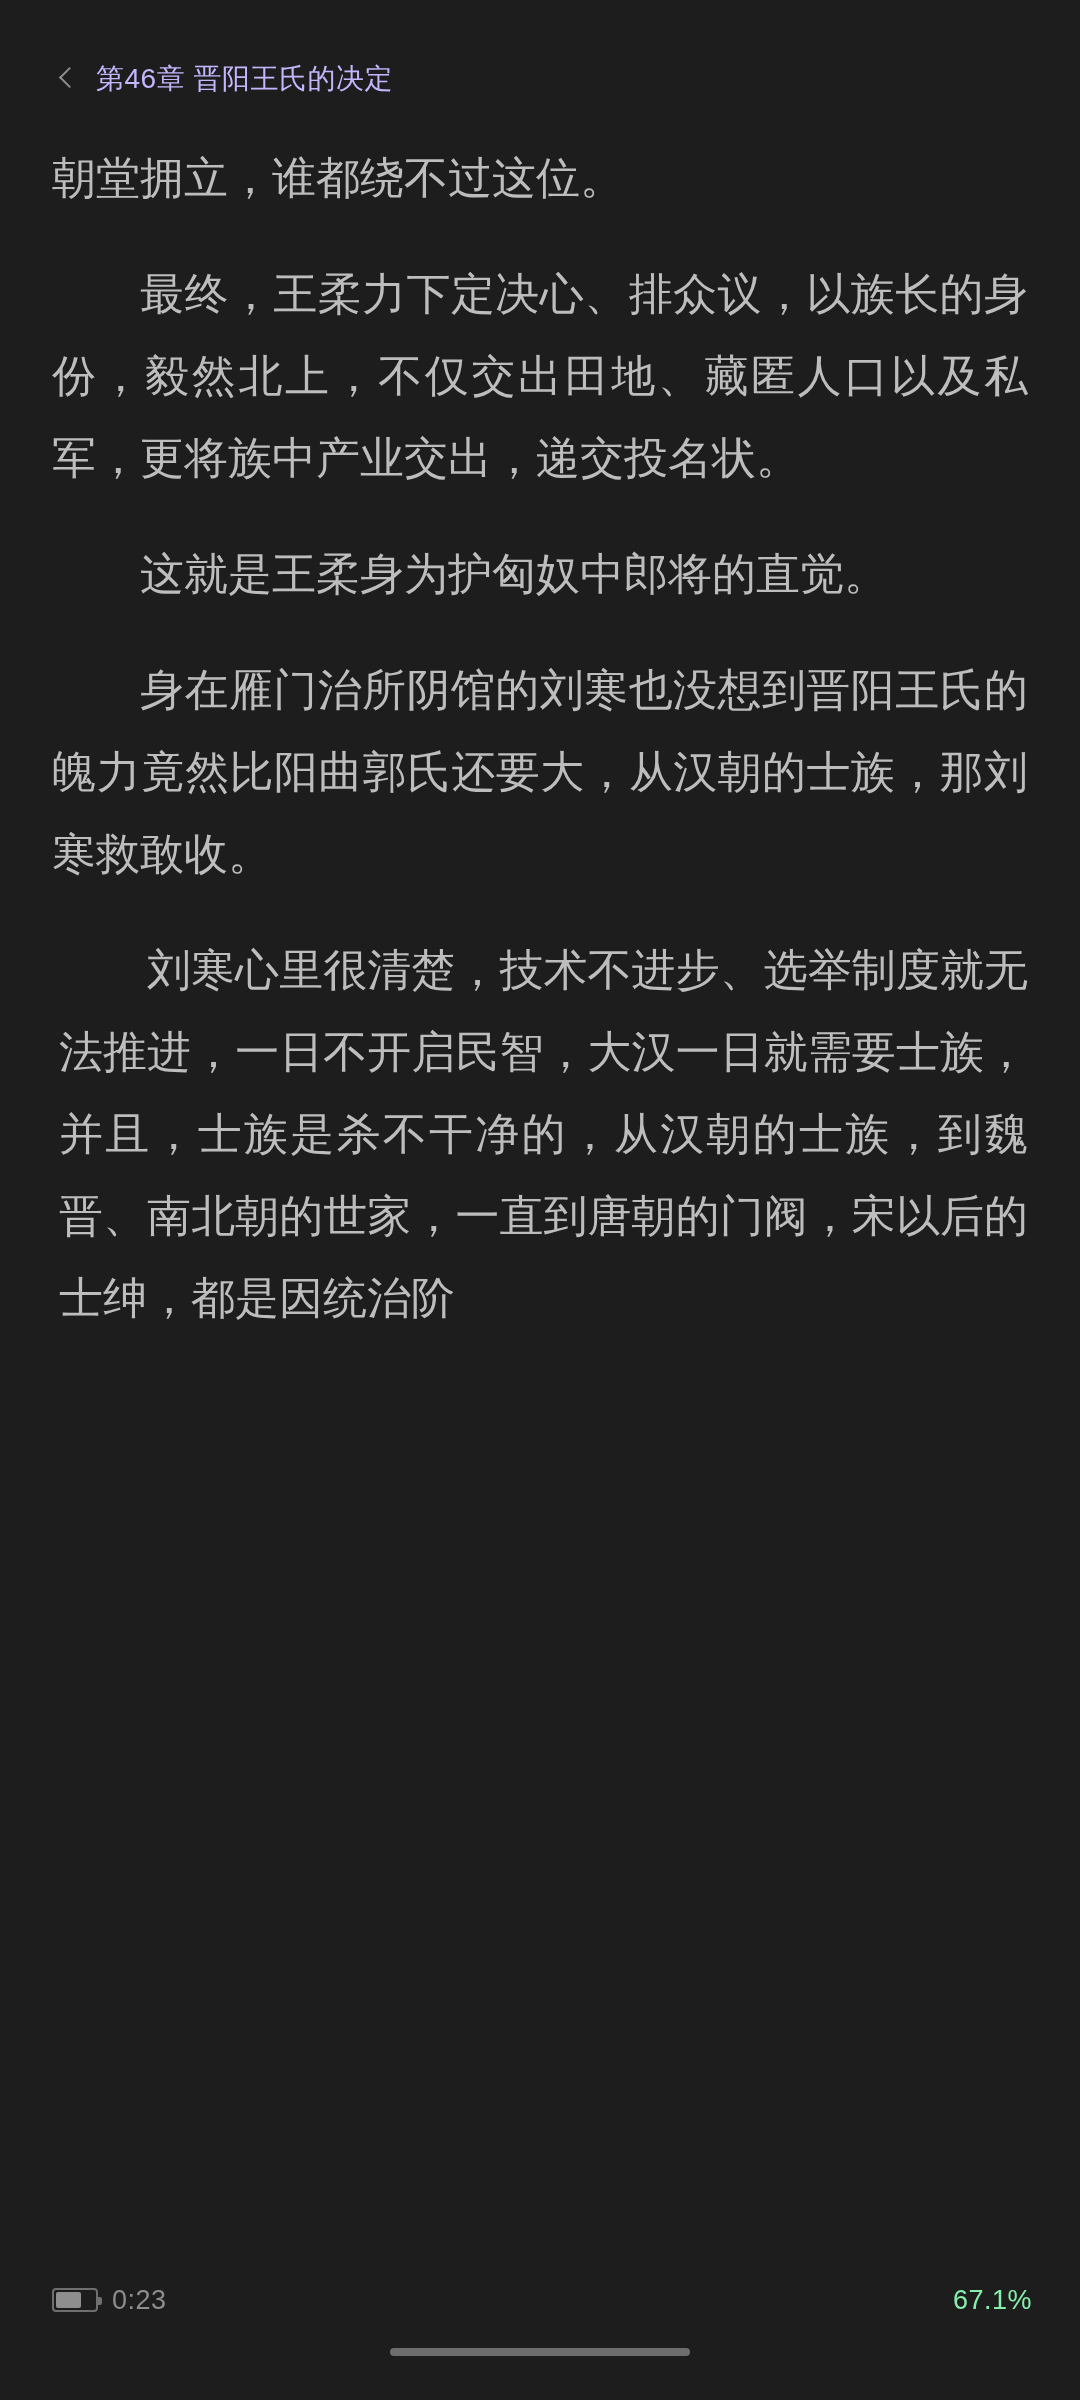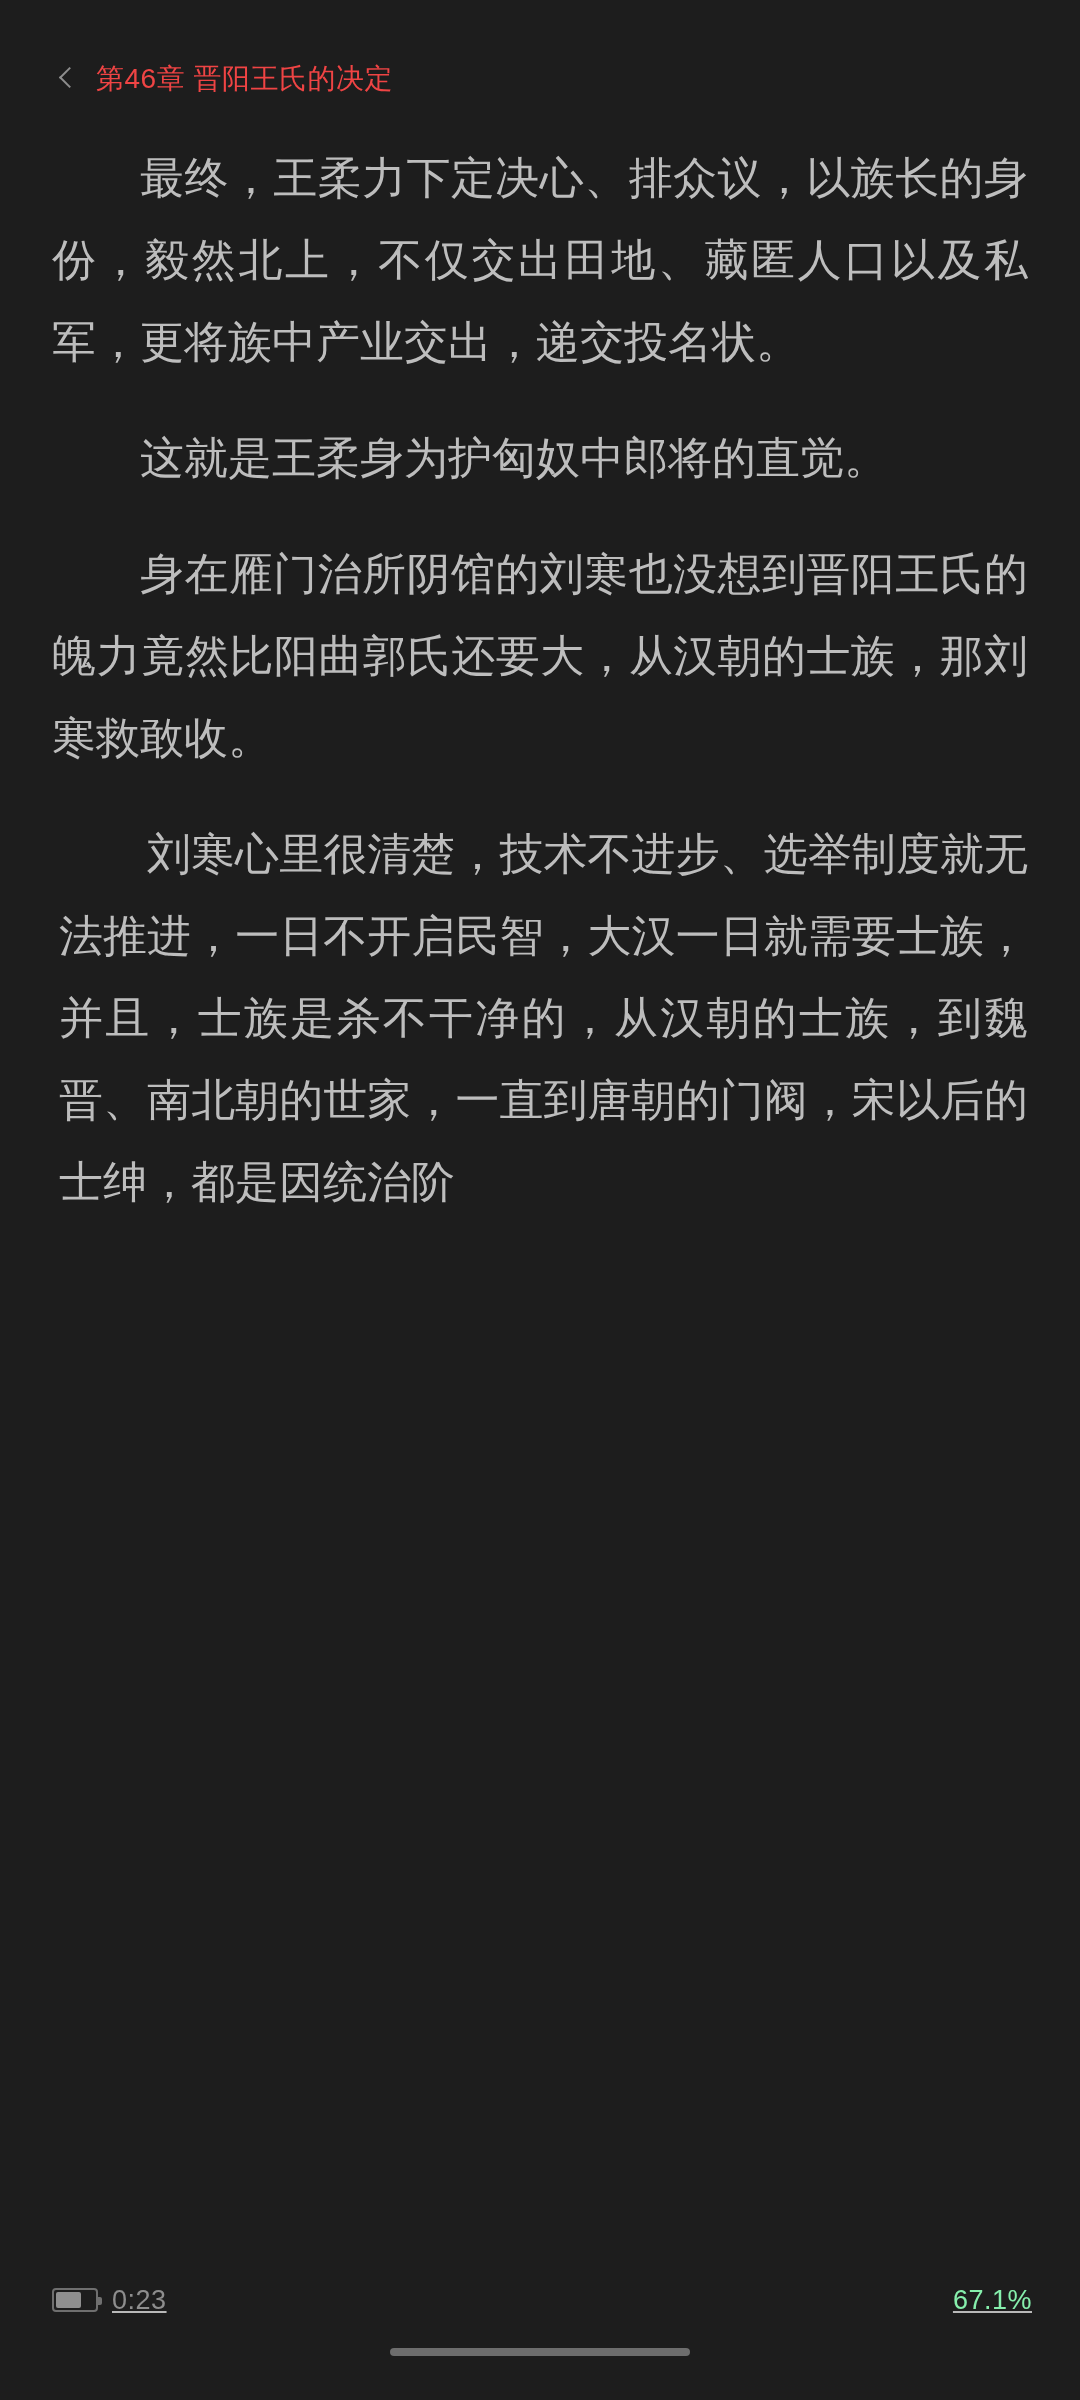--- a/index.html
+++ b/index.html
@@ -45,21 +45,21 @@
     left: 6px;
     top: 6px;
     width: 13px;
     height: 13px;
     border-left: 2.5px solid #8d8d8d;
     border-bottom: 2.5px solid #8d8d8d;
     transform: rotate(45deg);
   }
   .chapter-title {
     font-size: 28px;
-    color: #ef4444;
+    color: #c4b5fd;
     letter-spacing: 0.5px;
     line-height: 30px;
     white-space: nowrap;
   }
   
   .content {
     flex: 1 1 auto;
     padding: 26px 52px 0 52px;
     box-sizing: border-box;
     overflow: hidden;
@@ -83,21 +83,20 @@
   }
   
   .bottombar {
     height: 96px;
     flex: 0 0 auto;
     display: flex;
     align-items: center;
     justify-content: space-between;
     padding: 0 48px 0 52px;
     box-sizing: border-box;
-    text-decoration: underline;
   }
   .bottom-left {
     display: flex;
     align-items: center;
   }
   .battery {
     width: 46px;
     height: 24px;
     border: 2px solid #6f6f6f;
     border-radius: 4px;
@@ -154,20 +153,21 @@
 <body>
 
 <div class="screen">
 
   <div class="topbar">
     <span class="back-icon"></span>
     <span class="chapter-title">第46章 晋阳王氏的决定</span>
   </div>
 
   <div class="content">
+    <p class="para">朝堂拥立，谁都绕不过这位。</p>
     <p class="para indent">最终，王柔力下定决心、排众议，以族长的身份，毅然北上，不仅交出田地、藏匿人口以及私军，更将族中产业交出，递交投名状。</p>
     <p class="para indent">这就是王柔身为护匈奴中郎将的直觉。</p>
     <p class="para indent">身在雁门治所阴馆的刘寒也没想到晋阳王氏的魄力竟然比阳曲郭氏还要大，从汉朝的士族，那刘寒救敢收。</p>
     <p class="para indent">刘寒心里很清楚，技术不进步、选举制度就无法推进，一日不开启民智，大汉一日就需要士族，并且，士族是杀不干净的，从汉朝的士族，到魏晋、南北朝的世家，一直到唐朝的门阀，宋以后的士绅，都是因统治阶</p>
   </div>
 
   <div class="bottombar">
     <div class="bottom-left">
       <span class="battery">
           <span class="fill"></span>

